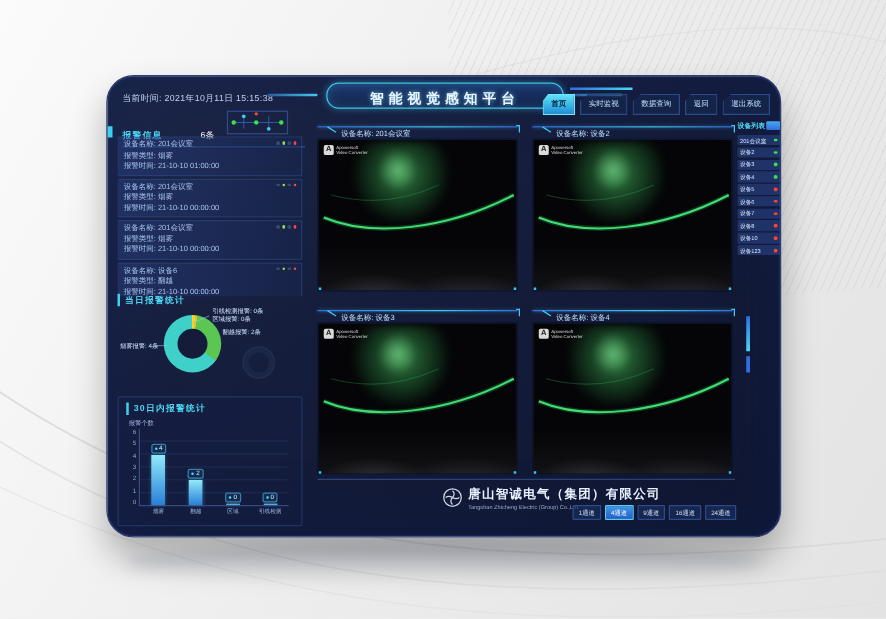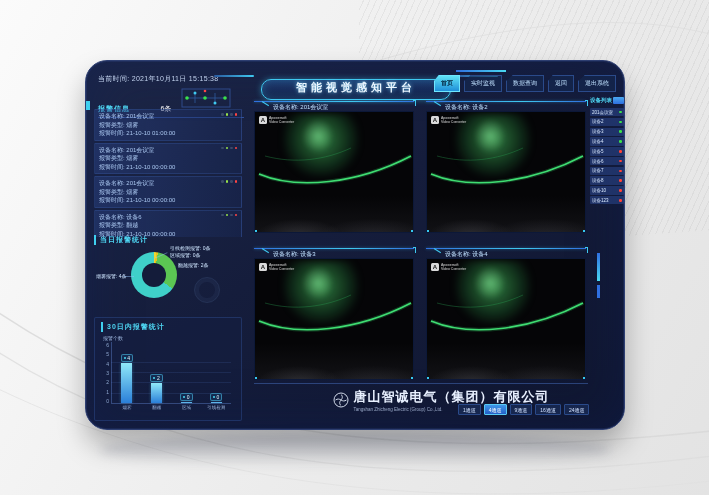--- a/index.html
+++ b/index.html
@@ -14,24 +14,24 @@
   .panel { position:absolute; left:85px; top:60px; width:540px; height:370px; border-radius:22px;
       background:linear-gradient(145deg,#1d2748 0%, #151d3c 45%, #0f1630 100%);
       border:1px solid #2e3f72;
       box-shadow:inset 0 0 0 1px rgba(80,120,220,.12), inset 0 0 50px rgba(15,30,80,.5), 0 16px 28px rgba(0,0,0,.28);
       overflow:hidden; }
   .reflection { position:absolute; left:100px; top:433px; width:510px; height:34px; border-radius:50%;
       background:linear-gradient(rgba(25,35,70,.22), rgba(25,35,70,0)); filter:blur(5px); }
   
   .hdr-time { position:absolute; left:12px; top:13px; font-size:7px; color:#c2d2ee; letter-spacing:.3px; }
   .deco-line { position:absolute; height:2px; background:linear-gradient(90deg,#2a5aa0,#3fc9f0); border-radius:1px; }
-  .title-banner { position:absolute; left:175px; top:18px; width:190px; height:21px; border:1px solid #3fc9f0;
+  .title-banner { position:absolute; left:175px; top:5px; width:190px; height:21px; border:1px solid #3fc9f0;
       border-radius:10px; background:linear-gradient(180deg, rgba(40,100,190,.35), rgba(15,40,90,.4));
       box-shadow:0 0 6px rgba(63,201,240,.45), inset 0 0 8px rgba(63,201,240,.25);
-      display:flex; align-items:flex-start; justify-content:center; }
+      display:flex; align-items:flex-end; justify-content:center; }
   .title-banner span { font-size:11px; letter-spacing:4px; color:#eaf6ff; font-weight:bold; text-shadow:0 0 4px rgba(120,220,255,.8); }
   .nav { position:absolute; right:8px; top:14px; display:flex; gap:4px; }
   .nav-btn { font-size:6px; color:#bfe0ff; padding:3px 6px; border:1px solid #2a4a8a;
       background:rgba(20,40,80,.65); clip-path:polygon(18% 0,100% 0,100% 100%,0 100%,0 35%); cursor:pointer; }
   .nav-btn.active { background:linear-gradient(180deg,#5fe2f6,#1f8fd8); color:#04263f; border-color:#6fe6ff; font-weight:bold; }
   .nav-topline { position:absolute; right:118px; top:9px; width:50px; height:2px; background:linear-gradient(90deg,#2f6fe0,#49d8f2); }
   
   .cyan-tick { position:absolute; left:0; top:40px; width:4px; height:9px; background:#3fd0f0; }
   .alarm-header { position:absolute; left:12px; top:36px; width:146px; border-bottom:1px solid #2f4f9a; padding-bottom:2px; }
   .alarm-title { font-size:7px; color:#4fd8f5; font-weight:bold; letter-spacing:1px; }
@@ -100,21 +100,21 @@
   .dev-item { position:relative; height:8.4px; margin-bottom:1.4px; background:rgba(45,75,150,.5); border-radius:1px;
       display:flex; align-items:center; padding:0 2px; cursor:pointer; }
   .dev-name { font-size:4.5px; color:#d8e8ff; white-space:nowrap; }
   .dev-dot { position:absolute; right:2px; width:2.6px; height:2.6px; border-radius:50%; }
   .side-bar1 { position:absolute; left:511px; top:192px; width:3px; height:28px; background:linear-gradient(#2f6fe0,#49d8f2); }
   .side-bar2 { position:absolute; left:511px; top:224px; width:3px; height:13px; background:#2f6fe0; }
   
   .footer-line { position:absolute; left:168px; top:322px; width:334px; height:1px; background:rgba(70,110,190,.5); }
   .company { position:absolute; left:240px; top:327px; width:230px; display:flex; align-items:center; justify-content:center; gap:5px; }
   .cotext { text-align:left; }
-  .co-cn { font-size:13px; font-weight:bold; color:#e8f0ff; letter-spacing:1px; }
+  .co-cn { font-size:10px; font-weight:bold; color:#e8f0ff; letter-spacing:1px; }
   .co-en { font-size:4.5px; color:#9aa8c8; margin-top:1px; }
   .channels { position:absolute; left:372px; top:343px; display:flex; gap:3px; }
   .ch-btn { font-size:5px; color:#cfe0ff; border:1px solid #2a4a8a; background:rgba(25,45,90,.7);
       padding:1.5px 4px; border-radius:1px; cursor:pointer; }
   .ch-btn.active { background:linear-gradient(180deg,#3f97e8,#2460c8); border-color:#57c9f5; color:#fff; }
 </style>
 </head>
 <body>
 
 <div class="stage">

